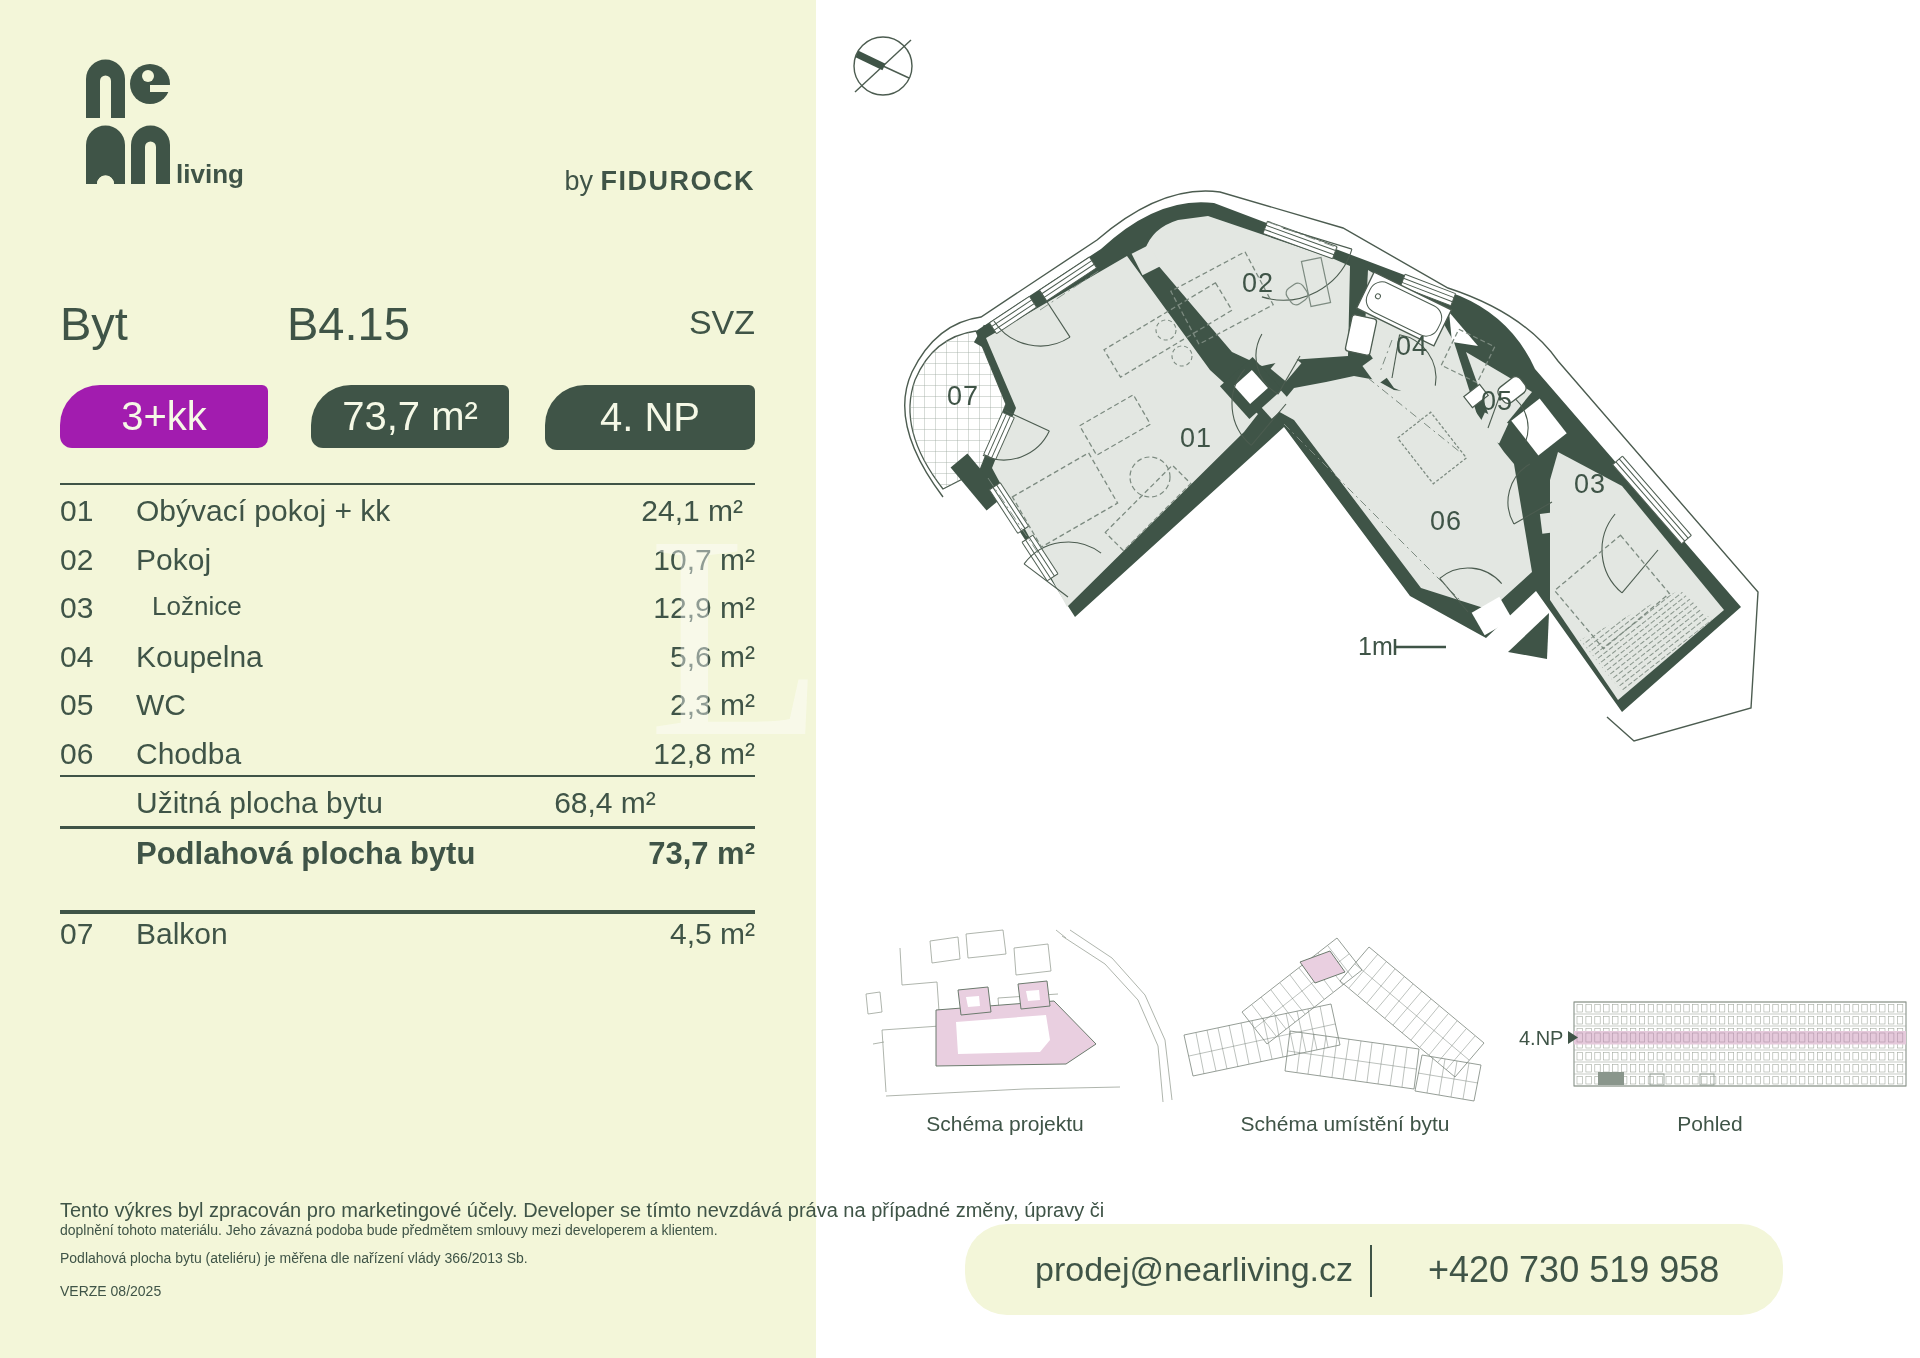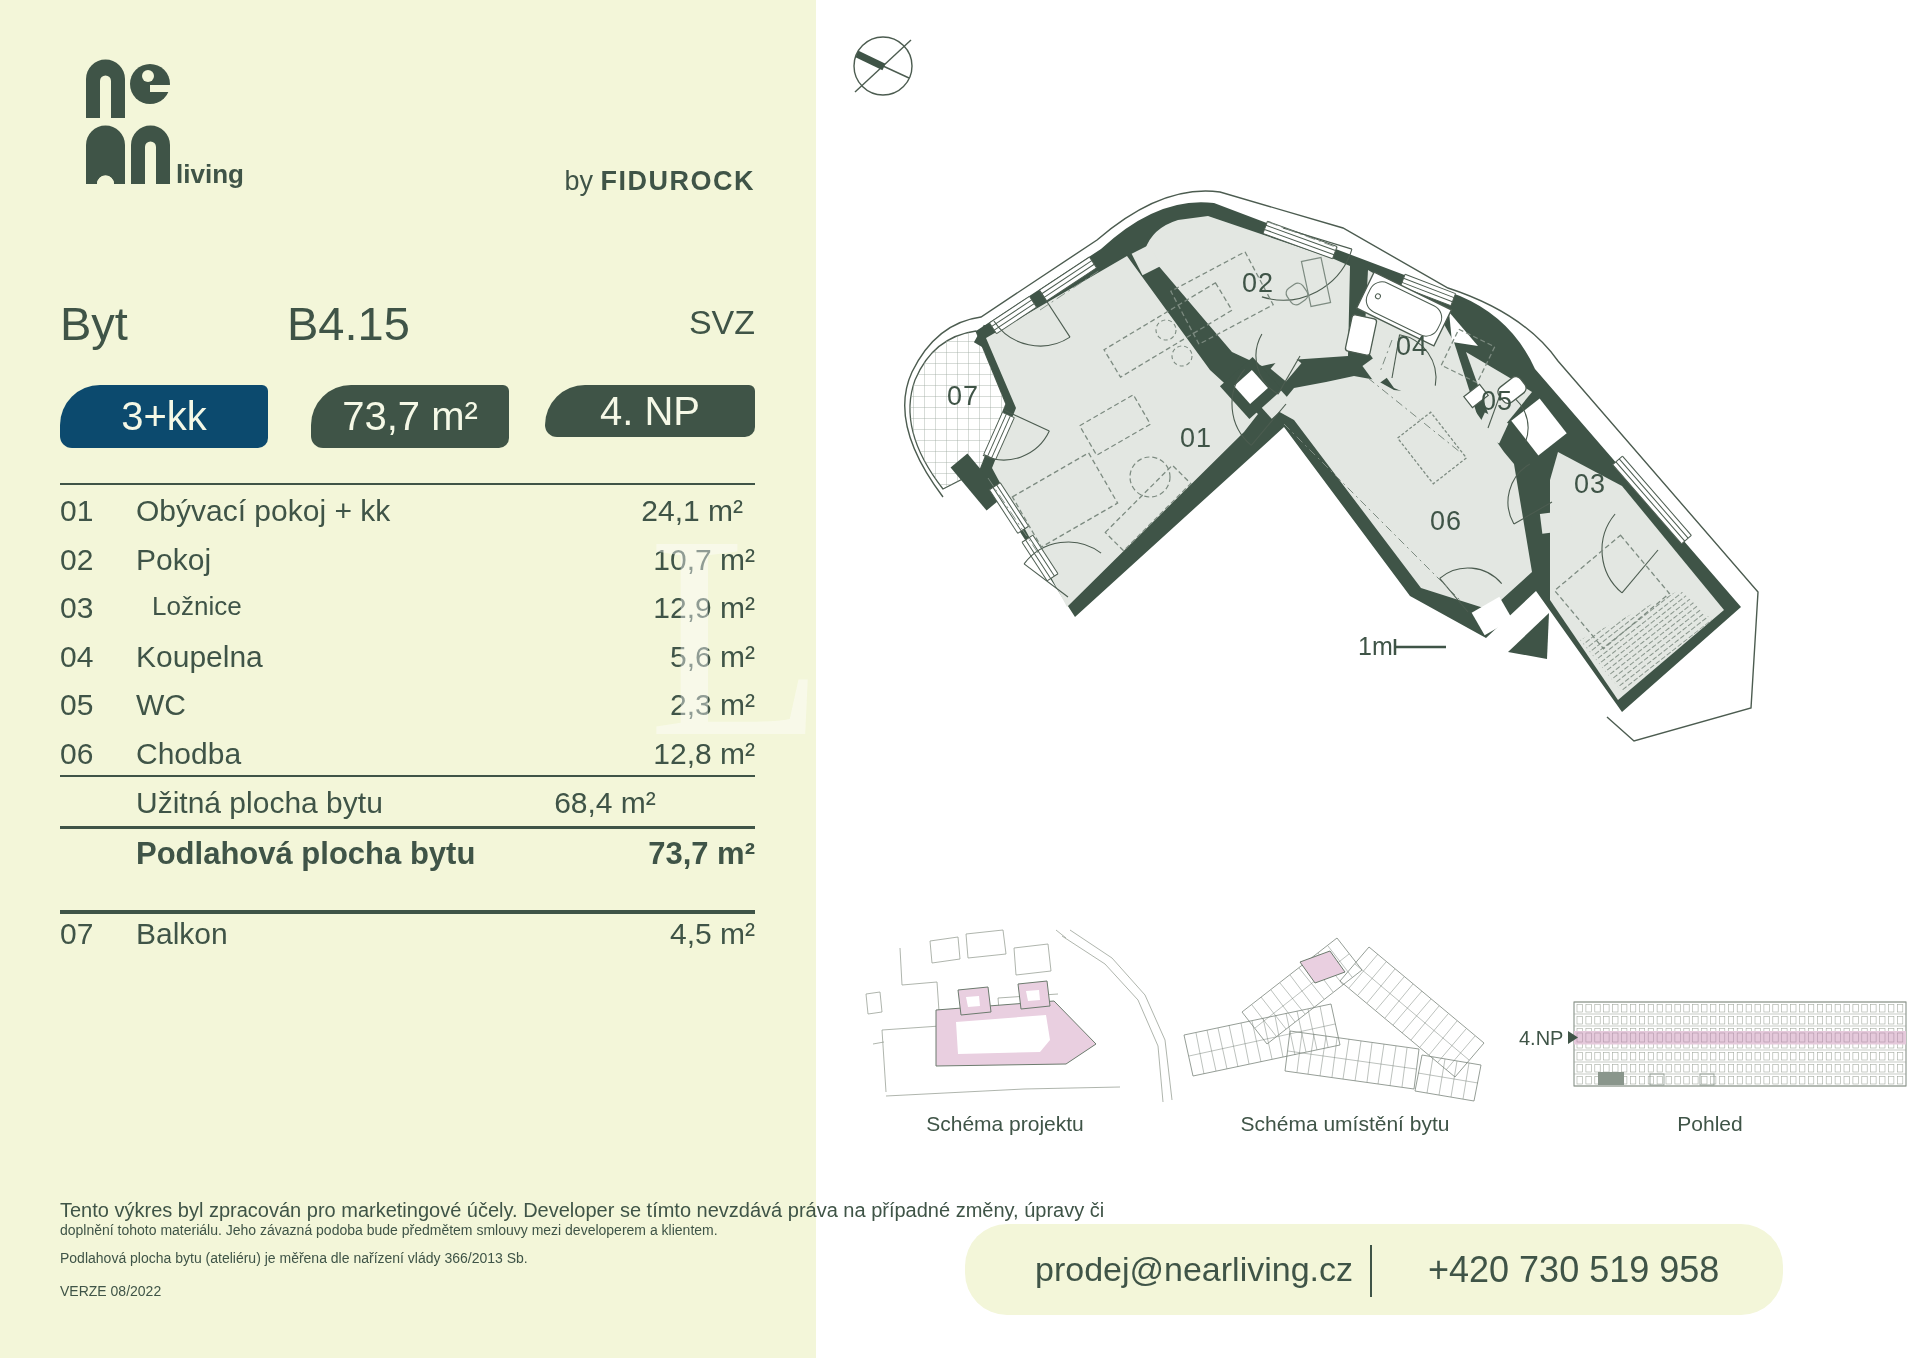--- a/index.html
+++ b/index.html
@@ -24,25 +24,25 @@
 </g>
 <text x="90" y="131" font-size="26" fill="#3f5447" font-weight="bold" style="letter-spacing:0px">living</text>
 </svg>
 
 <div class="abs g" style="left:420px;top:166px;width:335px;text-align:right;font-size:27px;">by <b style="letter-spacing:1.5px;">FIDUROCK</b></div>
 
 <div class="abs g" style="left:60px;top:296px;font-size:47px;">Byt</div>
 <div class="abs g" style="left:287px;top:296px;font-size:47px;">B4.15</div>
 <div class="abs g" style="left:555px;top:303px;width:200px;text-align:right;font-size:34px;">SVZ</div>
 
-<div class="abs" style="left:60px;top:385px;width:208px;height:63px;background:#0c4a6e;border-radius:40px 6px 10px 12px;color:#f5f8e6;font-size:40px;display:flex;align-items:center;justify-content:center;">3+kk</div>
+<div class="abs" style="left:60px;top:385px;width:208px;height:63px;background:#a21caf;border-radius:40px 6px 10px 12px;color:#f5f8e6;font-size:40px;display:flex;align-items:center;justify-content:center;">3+kk</div>
 
 <div class="abs" style="left:311px;top:385px;width:198px;height:63px;background:#3f5447;border-radius:40px 6px 10px 12px;color:#f5f8e6;font-size:40px;display:flex;align-items:center;justify-content:center;">73,7&nbsp;m²</div>
 
-<div class="abs" style="left:545px;top:385px;width:210px;height:52px;background:#3f5447;border-radius:40px 6px 10px 12px;color:#f5f8e6;font-size:40px;display:flex;align-items:center;justify-content:center;">4.&nbsp;NP</div>
+<div class="abs" style="left:545px;top:385px;width:210px;height:65px;background:#3f5447;border-radius:40px 6px 10px 12px;color:#f5f8e6;font-size:40px;display:flex;align-items:center;justify-content:center;">4.&nbsp;NP</div>
 
 <div class="abs" style="left:60px;top:483px;width:695px;height:2px;background:#3f5447;"></div>
 
 <div class="abs g" style="left:60px;top:494px;font-size:30px;">01</div>
 <div class="abs g" style="left:136px;top:494px;font-size:30px;">Obývací pokoj + kk</div>
 <div class="abs g" style="left:443px;top:494px;width:300px;text-align:right;font-size:30px;">24,1&nbsp;m²</div>
 
 <div class="abs g" style="left:60px;top:542.5px;font-size:30px;">02</div>
 <div class="abs g" style="left:136px;top:542.5px;font-size:30px;">Pokoj</div>
 <div class="abs g" style="left:455px;top:542.5px;width:300px;text-align:right;font-size:30px;">10,7&nbsp;m²</div>
@@ -76,21 +76,21 @@
 <div class="abs g" style="left:60px;top:917px;font-size:30px;">07</div>
 <div class="abs g" style="left:136px;top:917px;font-size:30px;">Balkon</div>
 <div class="abs g" style="left:455px;top:917px;width:300px;text-align:right;font-size:30px;">4,5&nbsp;m²</div>
 
 <div class="abs" style="left:648px;top:470px;font-family:'Liberation Serif',serif;font-size:290px;color:#ffffff;opacity:0.42;">Lu</div>
 
 <div class="abs g" style="left:60px;top:1199px;font-size:20px;white-space:nowrap;">Tento výkres byl zpracován pro marketingové účely. Developer se tímto nevzdává práva na případné změny, úpravy či</div>
 <div class="abs g" style="left:60px;top:1222px;font-size:14px;white-space:nowrap;">doplnění tohoto materiálu. Jeho závazná podoba bude předmětem smlouvy mezi developerem a klientem.</div>
 <div class="abs g" style="left:60px;top:1250px;font-size:14px;white-space:nowrap;">Podlahová plocha bytu (ateliéru) je měřena dle nařízení vlády 366/2013 Sb.</div>
 
-<div class="abs g" style="left:60px;top:1283px;font-size:14px;">VERZE 08/2022</div>
+<div class="abs g" style="left:60px;top:1283px;font-size:14px;">VERZE 08/2025</div>
 
 <svg class="abs" style="left:0;top:0;" width="1920" height="1358" viewBox="0 0 1920 1358">
 
 <g>
 <circle cx="883" cy="66" r="29" fill="none" stroke="#4c5c50" stroke-width="1.4"></circle>
 <line x1="911" y1="40" x2="855" y2="92" stroke="#4c5c50" stroke-width="1.4"></line>
 <line x1="857" y1="54" x2="909" y2="78" stroke="#4c5c50" stroke-width="1.4"></line>
 <line x1="857" y1="54" x2="884" y2="67" stroke="#3f5447" stroke-width="7"></line>
 </g>
 

